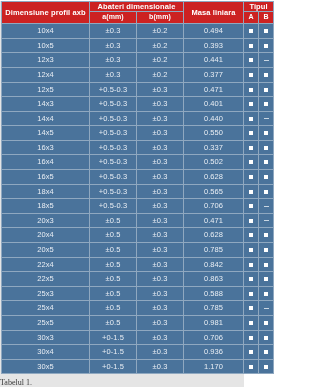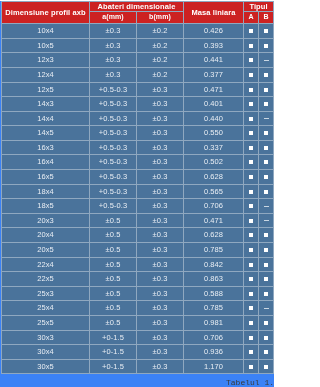--- a/index.html
+++ b/index.html
@@ -7,24 +7,24 @@
     padding: 0;
   }
   body {
     width: 274px;
     height: 387px;
     background: #ffffff;
     font-family: "Liberation Sans", sans-serif;
     overflow: hidden;
   }
   #root {
-    width: 320px;
+    width: 244px;
     height: 387px;
     position: relative;
-    background: #3b82f6;
+    background: #e5e5e5;
     box-sizing: border-box;
   }
   table.spec {
     border-collapse: collapse;
     width: 272px;
     margin: 1px 1px 0 1px;
     table-layout: fixed;
     background: #4a739b;
   }
   table.spec th,
@@ -72,25 +72,25 @@
   }
   .dash {
     display: inline-block;
     width: 5px;
     height: 1px;
     background: #c9d6e2;
     vertical-align: middle;
   }
   .caption {
     width: 274px;
-    text-align: right;
+    text-align: left;
     font-size: 8px;
     color: #3a3a3a;
     padding-top: 4px;
-    font-family: Liberation Mono, monospace;
+    font-family: Liberation Serif, serif;
   }
   col.c0 { width: 88px; }
   col.c1 { width: 47px; }
   col.c2 { width: 47px; }
   col.c3 { width: 60px; }
   col.c4 { width: 15px; }
   col.c5 { width: 15px; }
 </style>
 </head>
 <body>
@@ -118,21 +118,21 @@
         <th class="sub">b(mm)</th>
         <th class="ab">A</th>
         <th class="ab">B</th>
       </tr>
     </thead>
     <tbody id="tbody">
         <tr>
           <td>10x4</td>
           <td>±0.3</td>
           <td>±0.2</td>
-          <td>0.426</td>
+          <td>0.494</td>
           <td class="mark"><span class="bullet"></span></td>
           <td class="mark"><span class="bullet"></span></td>
         </tr>
         <tr>
           <td>10x5</td>
           <td>±0.3</td>
           <td>±0.2</td>
           <td>0.393</td>
           <td class="mark"><span class="bullet"></span></td>
           <td class="mark"><span class="bullet"></span></td>

